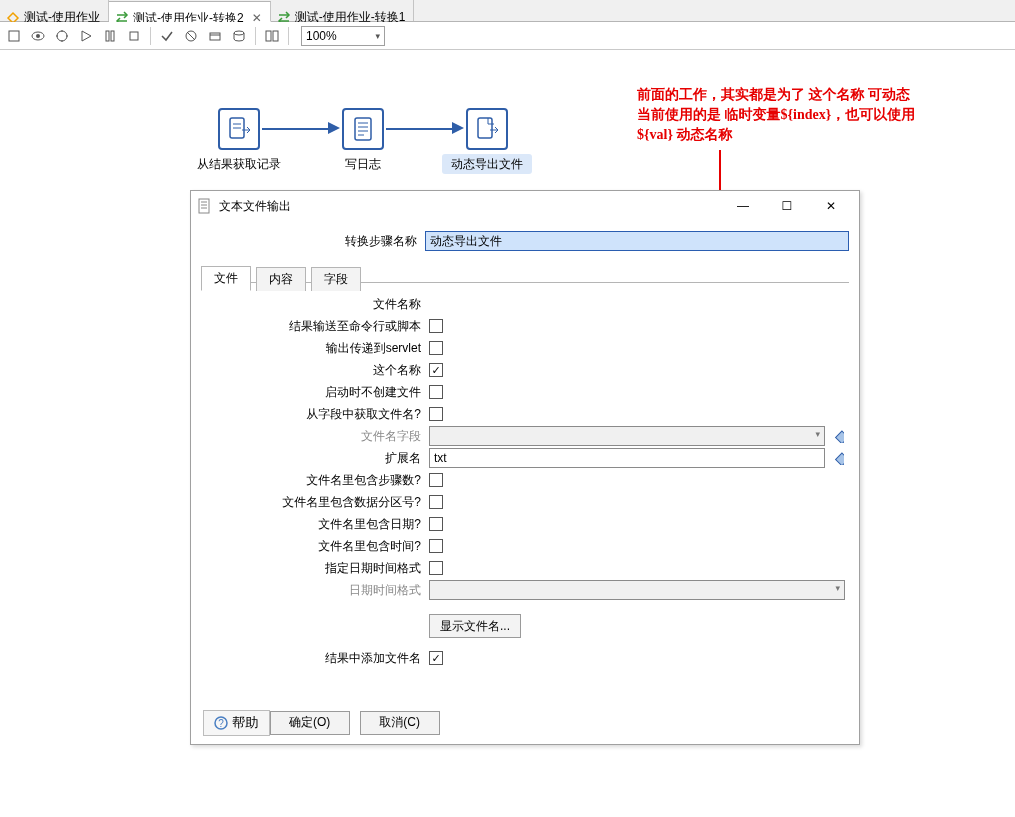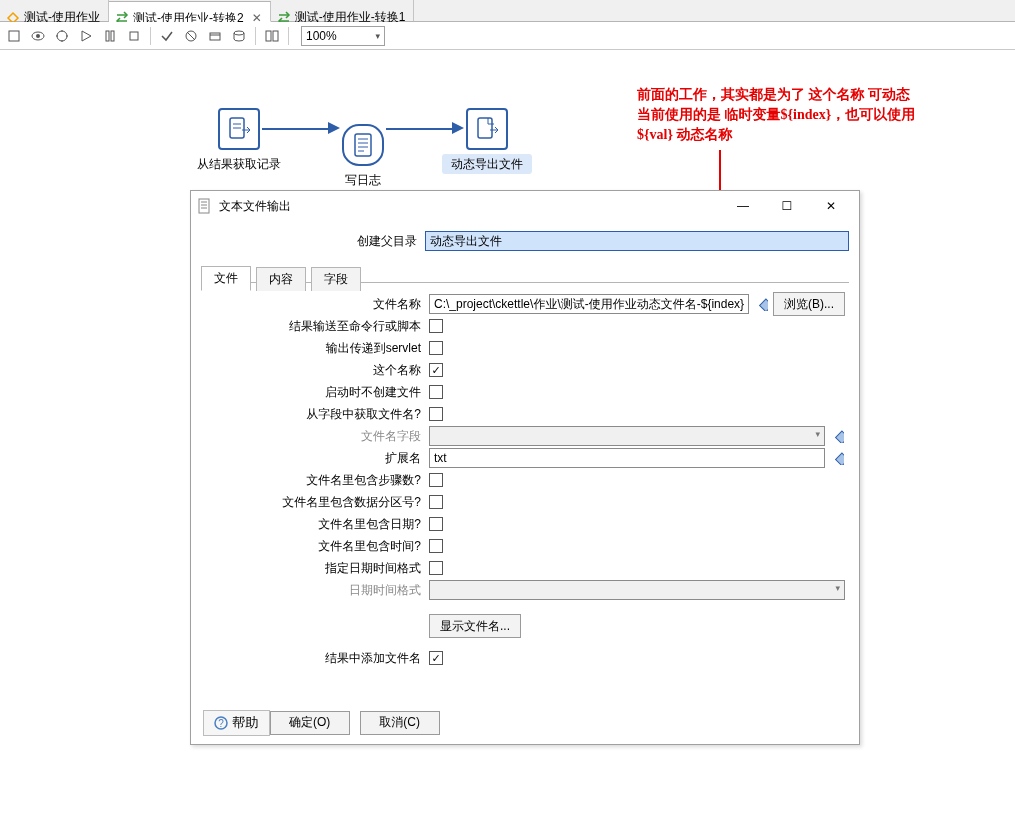--- a/index.html
+++ b/index.html
@@ -332,21 +332,21 @@
         <rect x="4" y="2" width="14" height="20" rx="2" fill="#fff" stroke="#2f5ea8" stroke-width="1.5"></rect>
         <path d="M7 8 L15 8 M7 12 L15 12" stroke="#2f5ea8"></path>
         <path d="M16 14 L24 14 M21 11 L24 14 L21 17" stroke="#2f5ea8" fill="none"></path>
       </svg>
     <span class="node-label">从结果获取记录</span>
   </div>
 
   <div class="arrow-line" style="left:262px; top:128px; width:68px;"></div>
   <div class="arrow-head" style="left:328px; top:122px;"></div>
 
-  <div class="node" style="left:342px; top:124px;border-radius:17px;">
+  <div class="node" style="left:342px; top:108px;">
     <svg width="26" height="26">
         <rect x="5" y="2" width="16" height="22" rx="2" fill="#fff" stroke="#2f5ea8" stroke-width="1.5"></rect>
         <path d="M8 7 L18 7 M8 11 L18 11 M8 15 L18 15 M8 19 L14 19" stroke="#2f5ea8"></path>
       </svg>
     <span class="node-label">写日志</span>
   </div>
 
   <div class="arrow-line" style="left:386px; top:128px; width:68px;"></div>
   <div class="arrow-head" style="left:452px; top:122px;"></div>
 
@@ -380,42 +380,33 @@
       </svg>
     <span>文本文件输出</span>
     <span class="spacer"></span>
     <div class="win-btn">—</div>
     <div class="win-btn">☐</div>
     <div class="win-btn">✕</div>
   </div>
 
   <div class="dlg-body">
     <div class="row1">
-      <div class="lbl">创建父目录</div>
+      <div class="lbl">转换步骤名称</div>
       <input type="text" value="动态导出文件" style="">
     </div>
 
     <div class="inner-tabs">
       <div class="inner-tab active">文件</div>
       <div class="inner-tab">内容</div>
       <div class="inner-tab">字段</div>
     </div>
 
     <div class="form-area">
       <div class="frow">
         <div class="flbl">文件名称</div>
-        <div class="fctrl">
-          <input type="text" value="C:\_project\ckettle\作业\测试-使用作业动态文件名-${index}" style="">
-          <span class="diamond">
-              <svg width="14" height="14">
-                <rect x="7" y="0" width="9" height="9" transform="rotate(45 7 7)" fill="#a7c4e8" stroke="#2f5ea8"></rect>
-              </svg>
-            </span>
-          <button class="btn">浏览(B)...</button>
-        </div>
       </div>
       <div class="frow">
         <div class="flbl">结果输送至命令行或脚本</div>
         <div class="fctrl">
             <span class="cb"></span>
           </div>
       </div>
       <div class="frow">
         <div class="flbl">输出传递到servlet</div>
         <div class="fctrl">

